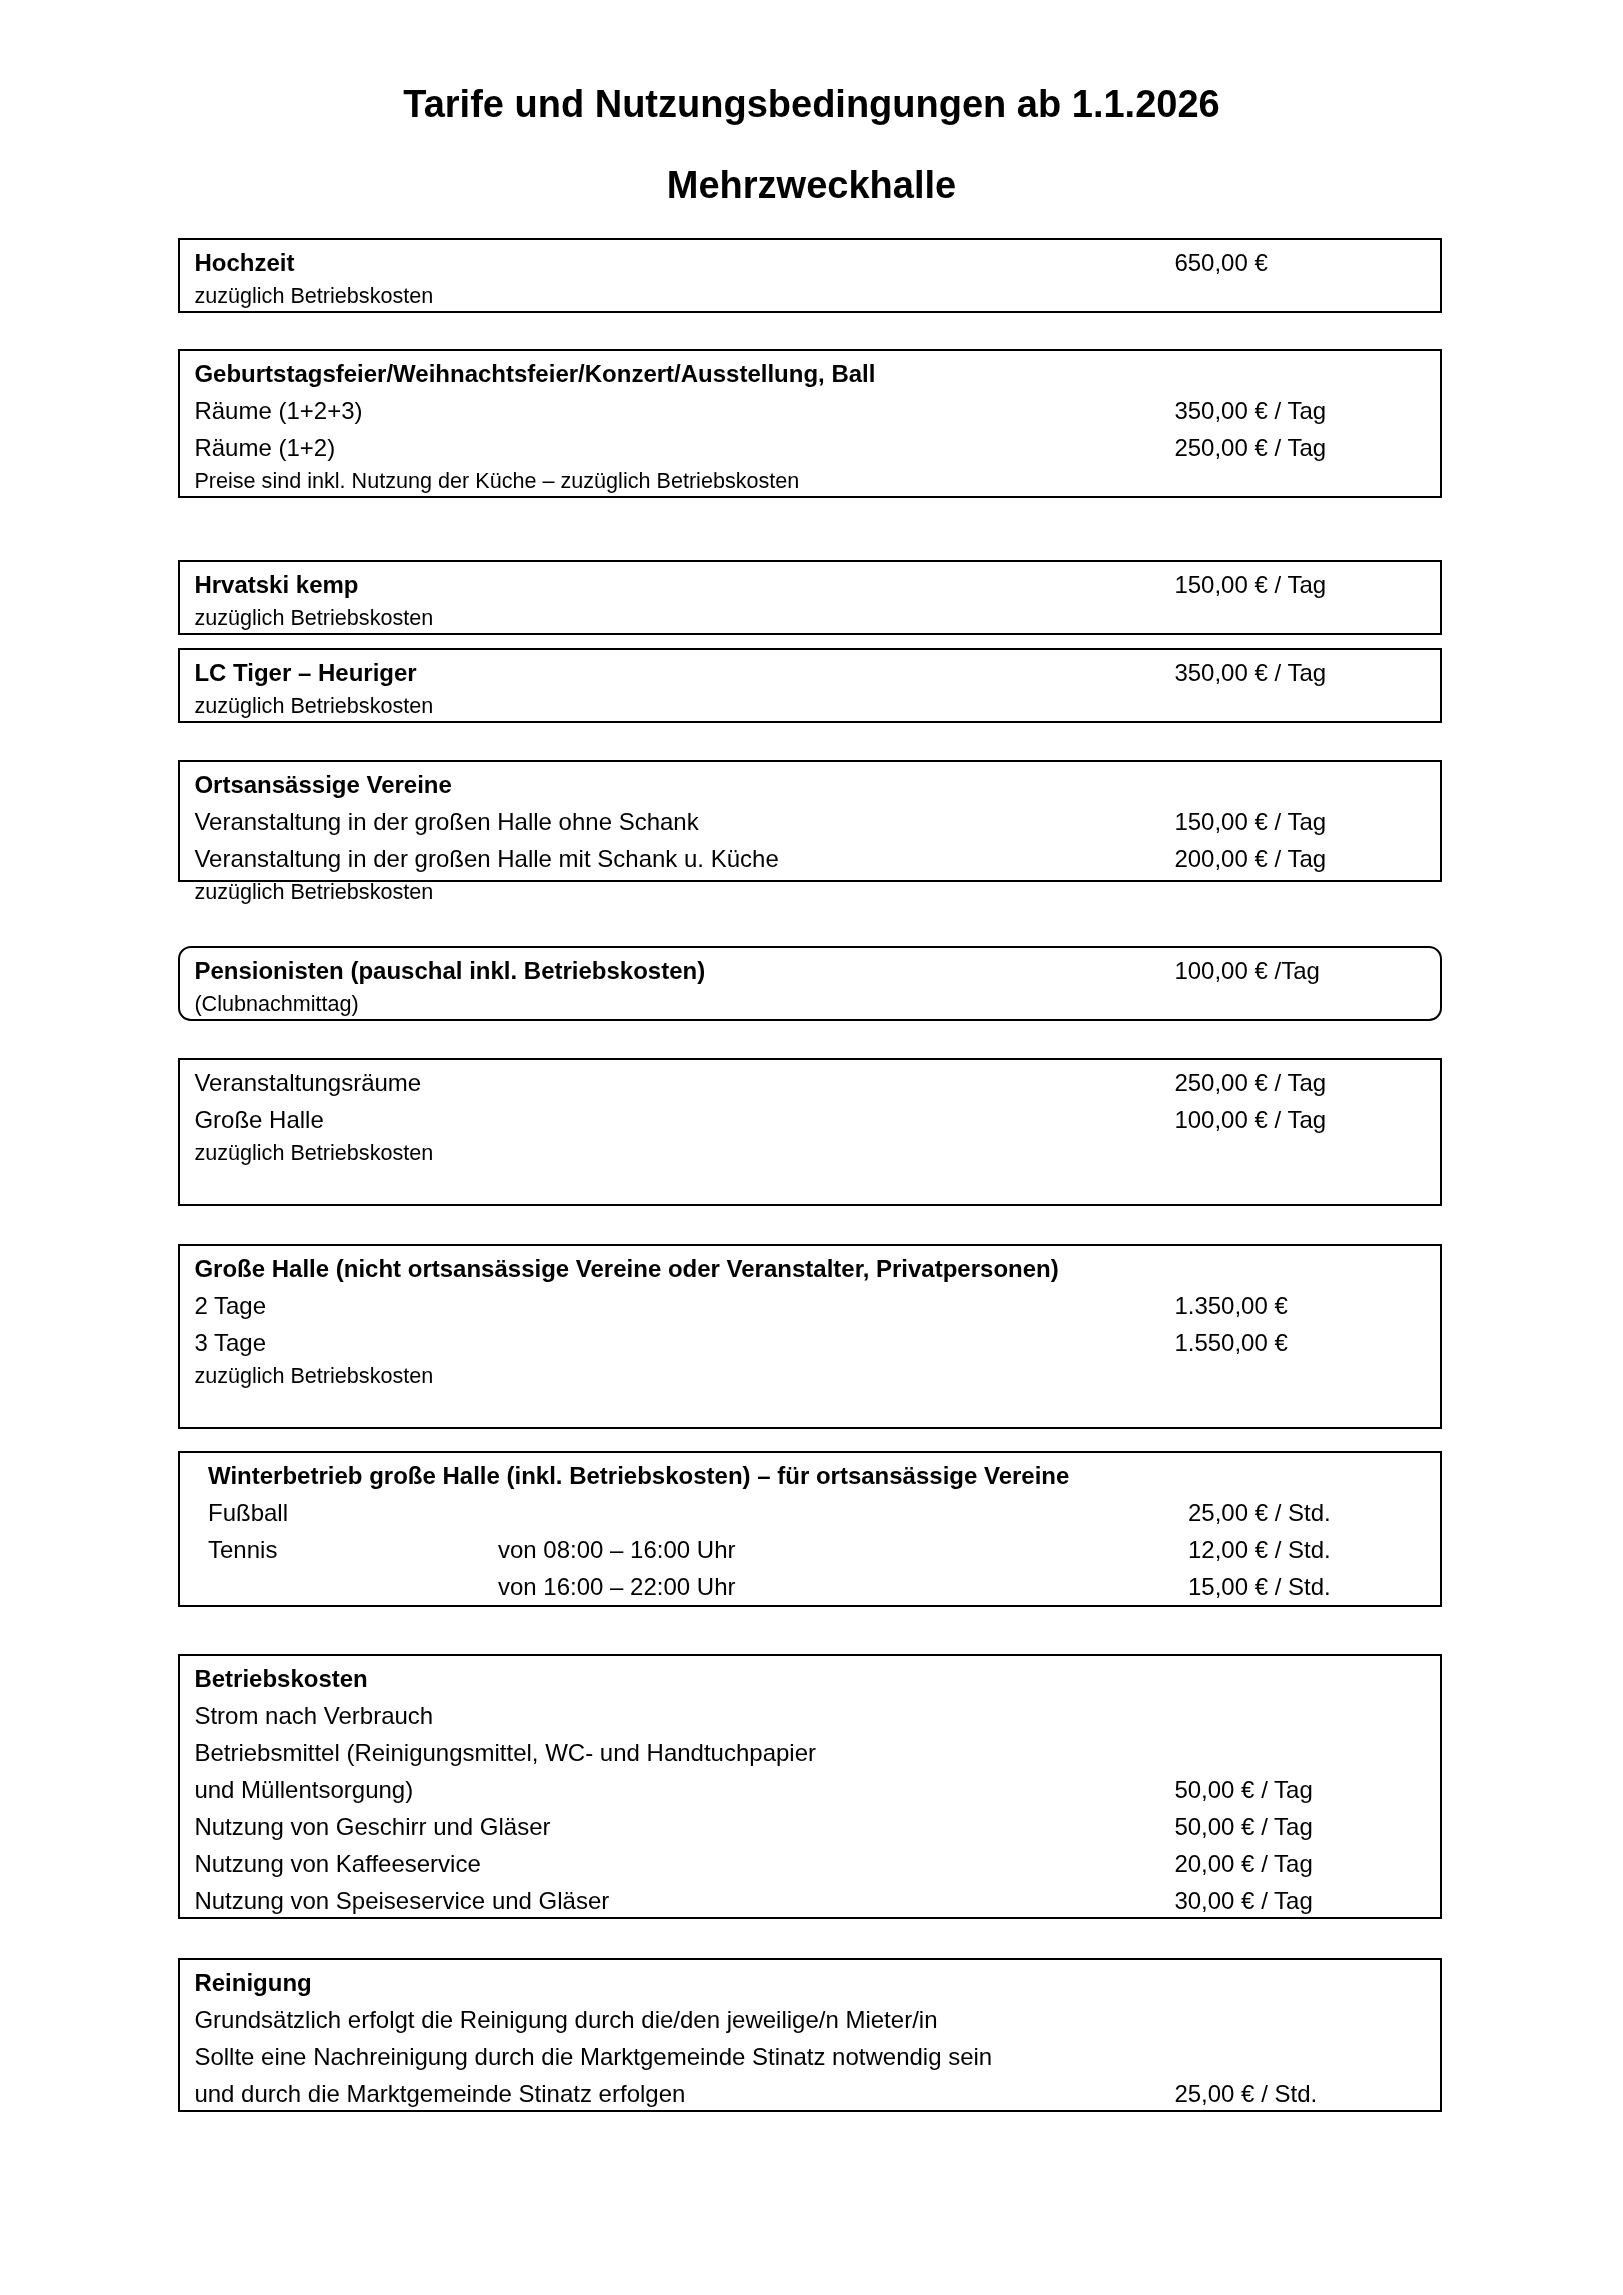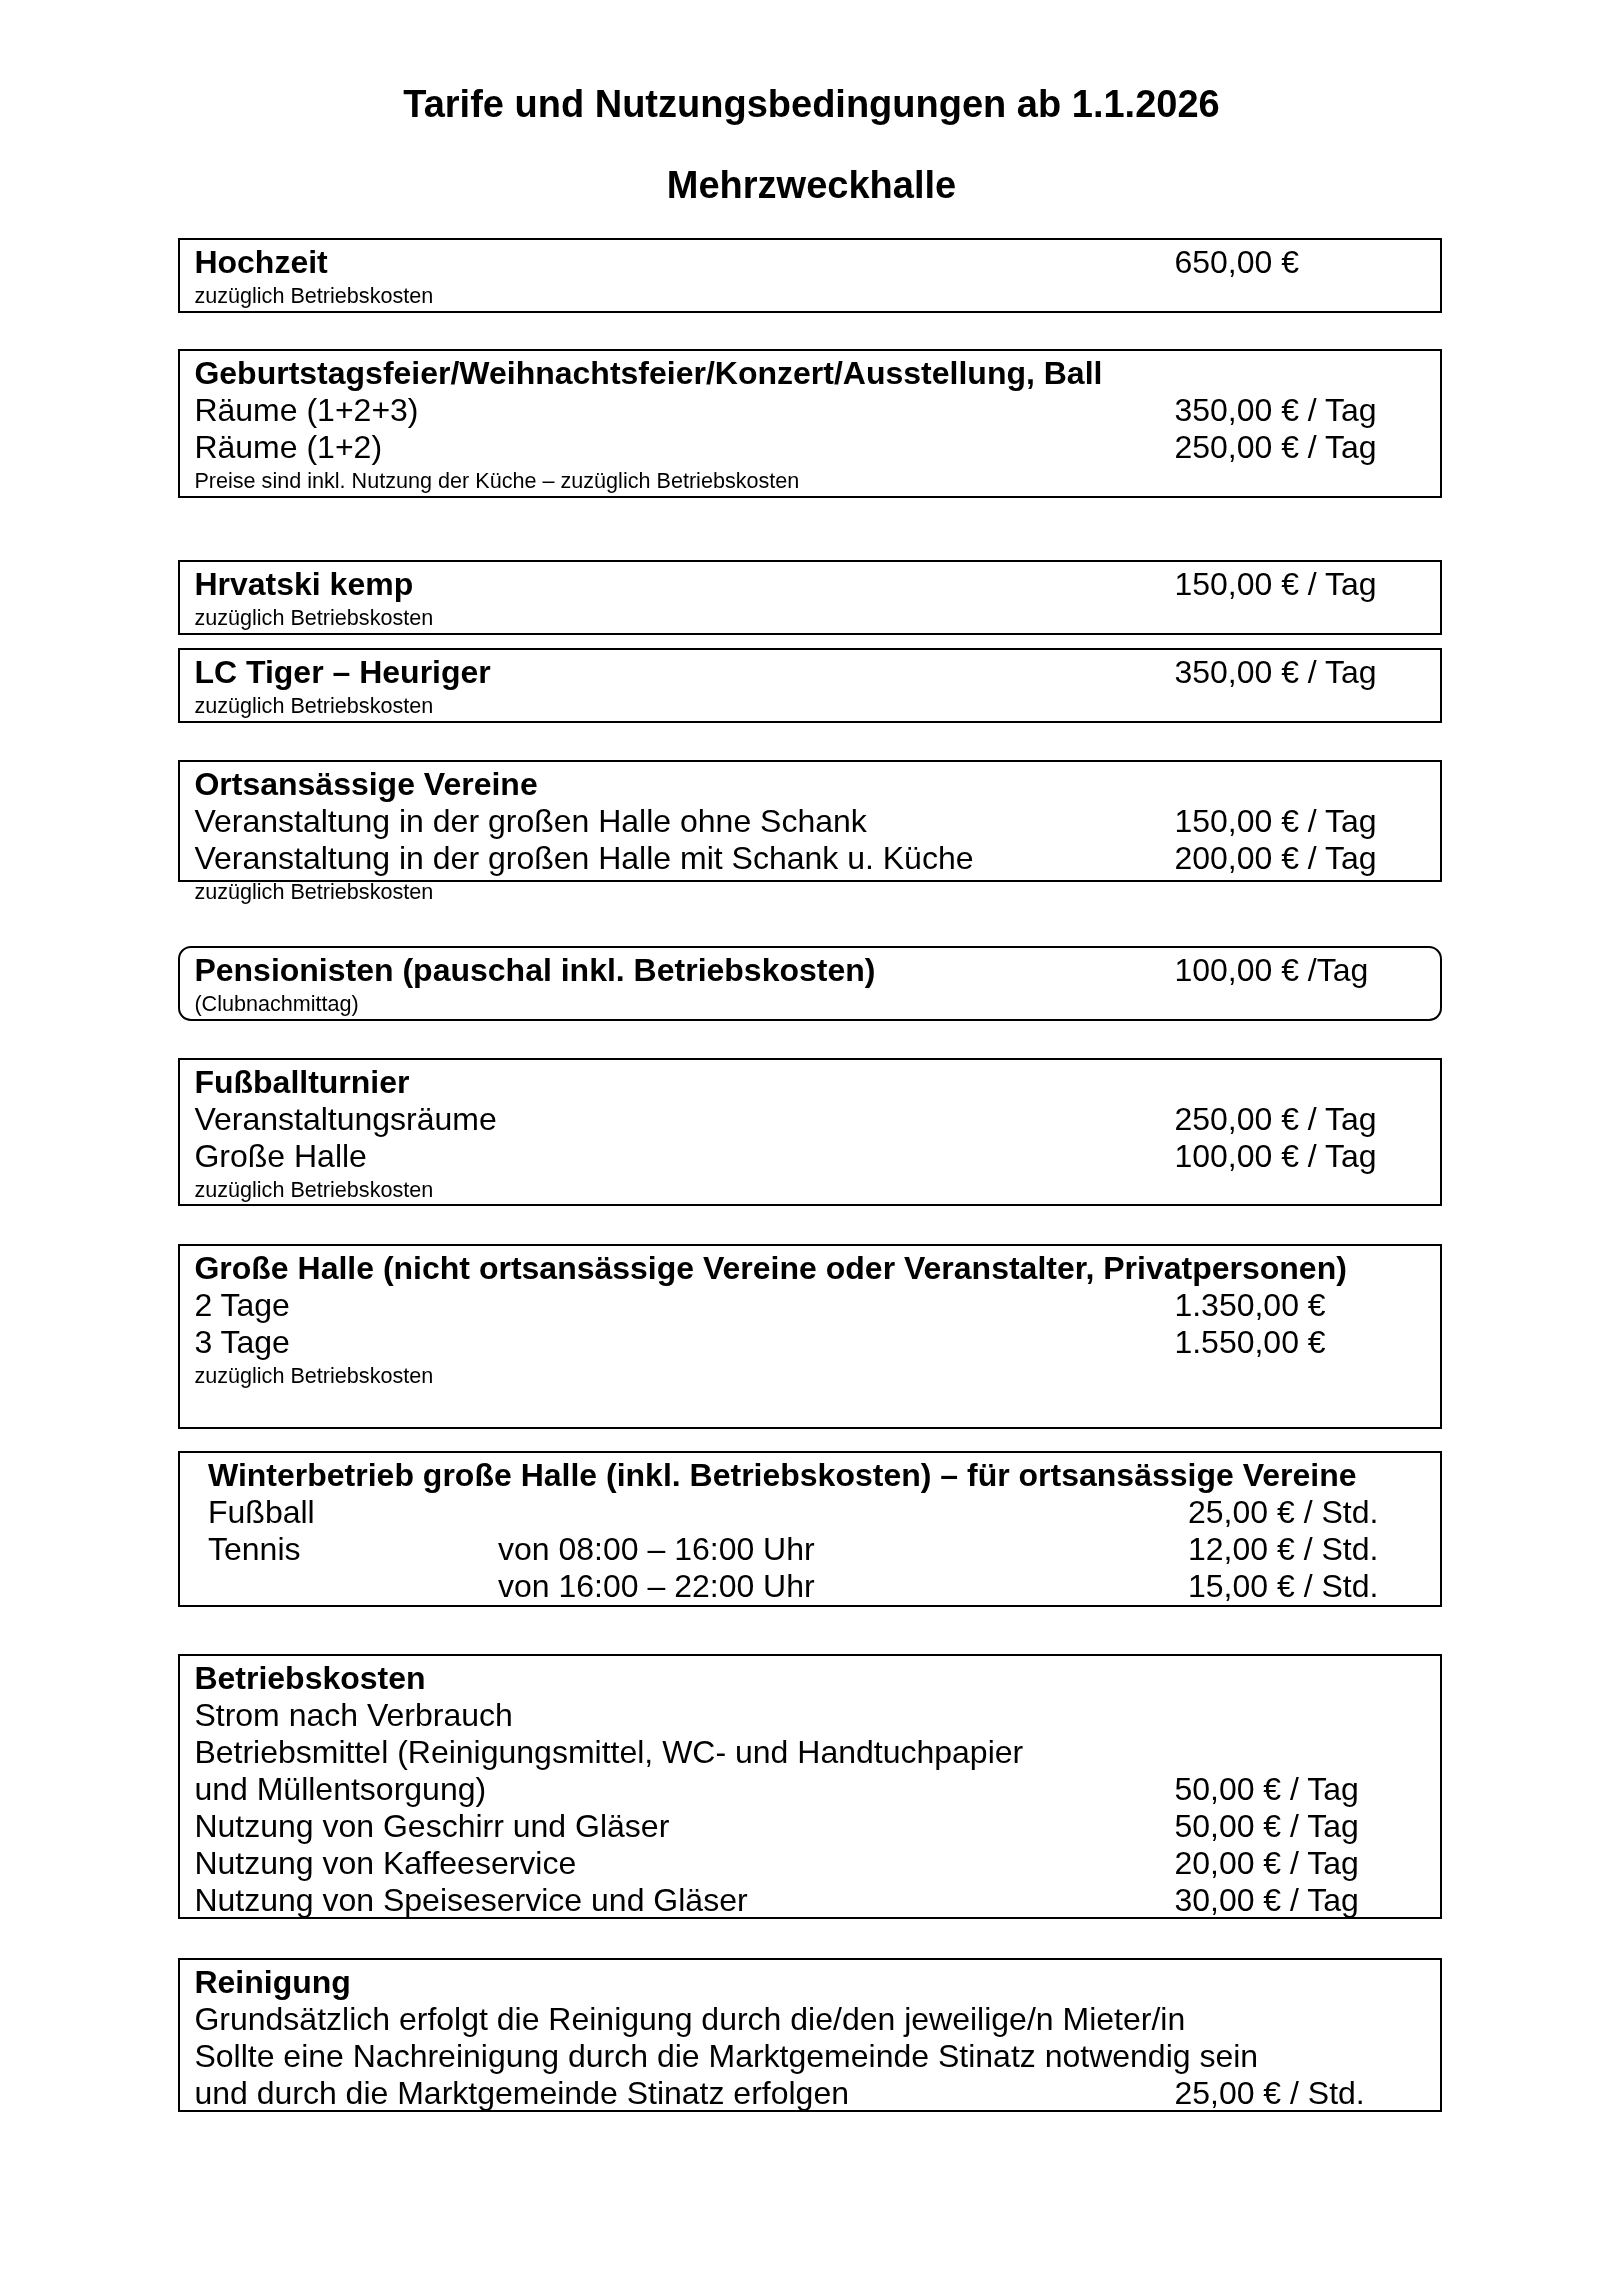--- a/index.html
+++ b/index.html
@@ -11,21 +11,21 @@
     position: absolute; left: 0; width: 1623px; text-align: center;
     font-weight: bold; font-size: 38px; line-height: 46px; margin: 0;
   }
   #doc-title { top: 81px; }
   #doc-subtitle { top: 162px; }
   .box {
     position: absolute; left: 178px; width: 1264px;
     border: 2px solid #000; box-sizing: border-box;
     padding: 3.9px 0 0 14.4px;
   }
-  .row { position: relative; height: 37px; line-height: 37px; font-size: 32px; white-space: nowrap; }
+  .row { position: relative; height: 37px; line-height: 37px; font-size: 24px; white-space: nowrap; }
   .row.head { font-weight: bold; }
   .row.note { font-size: 21.6px; height: 33px; line-height: 30px; }
   .price { position: absolute; left: 980px; top: 0; }
   .mid { position: absolute; left: 290px; top: 0; }
   .label { }
 </style>
 </head>
 <body>
 
 <h1 class="title" id="doc-title">Tarife und Nutzungsbedingungen ab 1.1.2026</h1>
@@ -83,21 +83,20 @@
 
 <div class="box" style="top:946px;height:75px;border-radius:13px;">
   <div class="row head">
     <span>Pensionisten (pauschal inkl. Betriebskosten)</span>
     <span class="price" style="font-weight:normal">100,00 € /Tag</span>
   </div>
   <div class="row note">(Clubnachmittag)</div>
 </div>
 
 <div class="box" style="top:1058px;height:148px;">
-  <div class="row head">Fußballturnier</div>
   <div class="row">
     <span>Veranstaltungsräume</span>
     <span class="price">250,00 € / Tag</span>
   </div>
   <div class="row">
     <span>Große Halle</span>
     <span class="price">100,00 € / Tag</span>
   </div>
   <div class="row note">zuzüglich Betriebskosten</div>
 </div>

